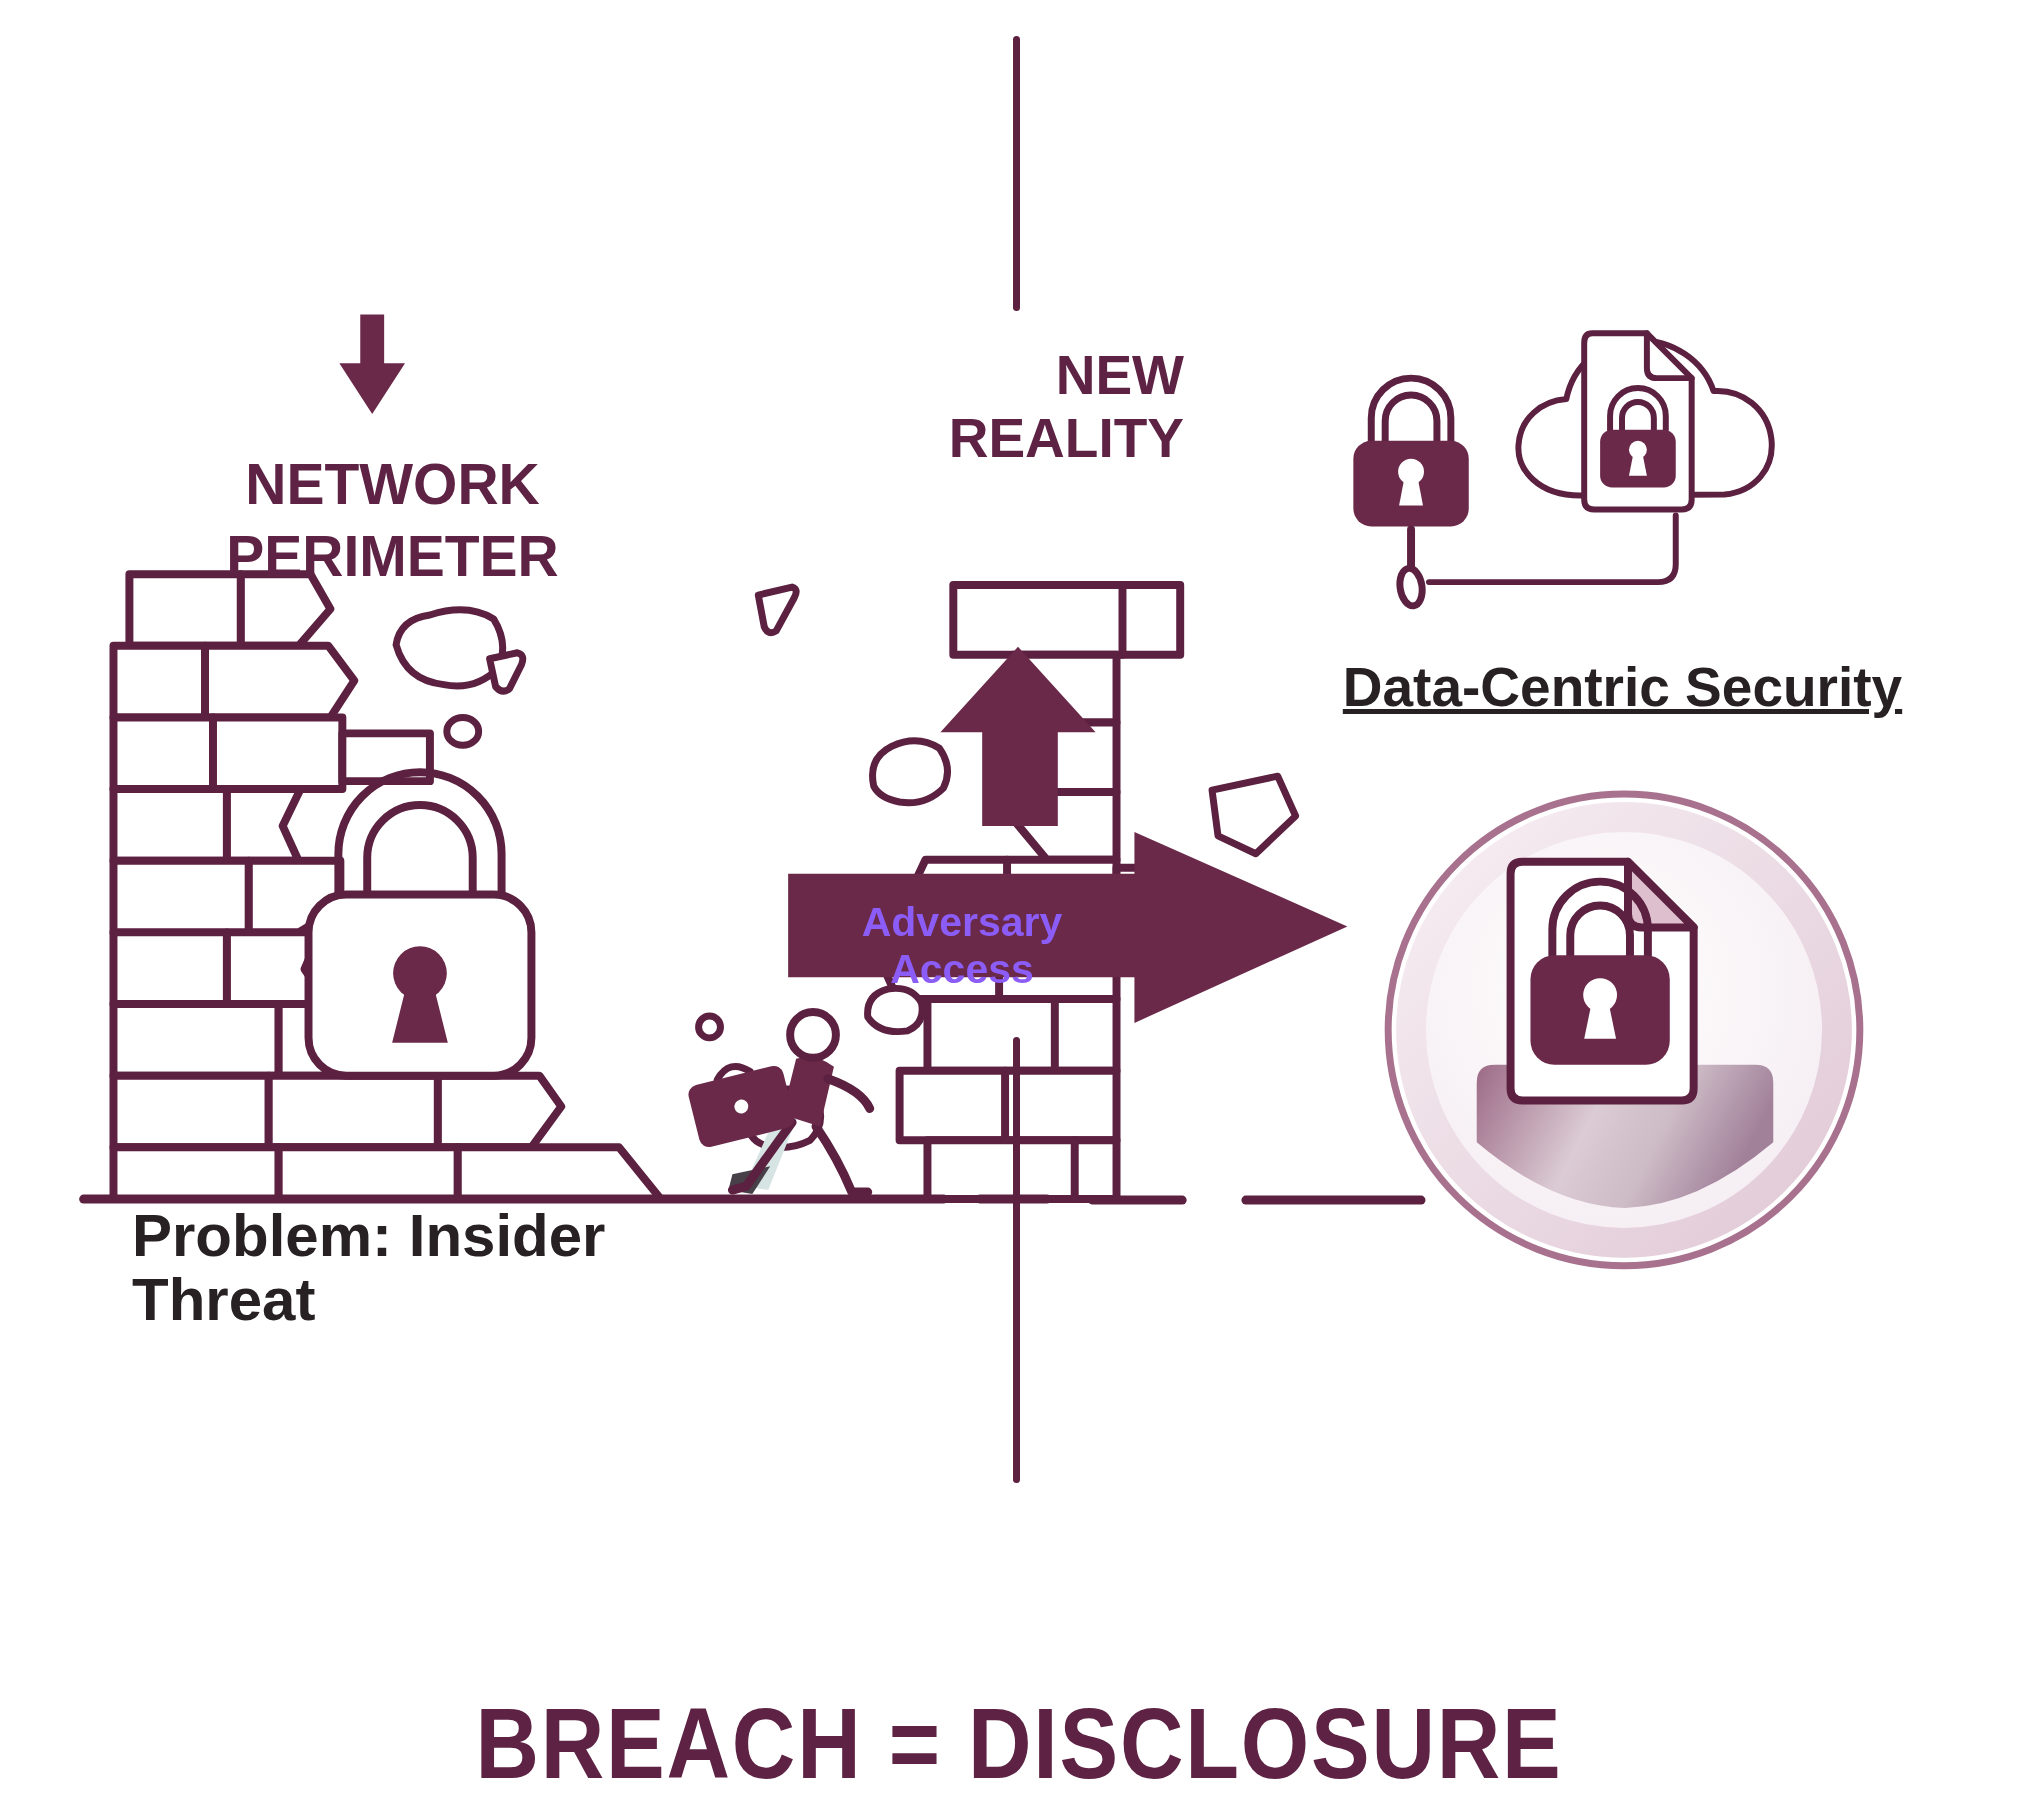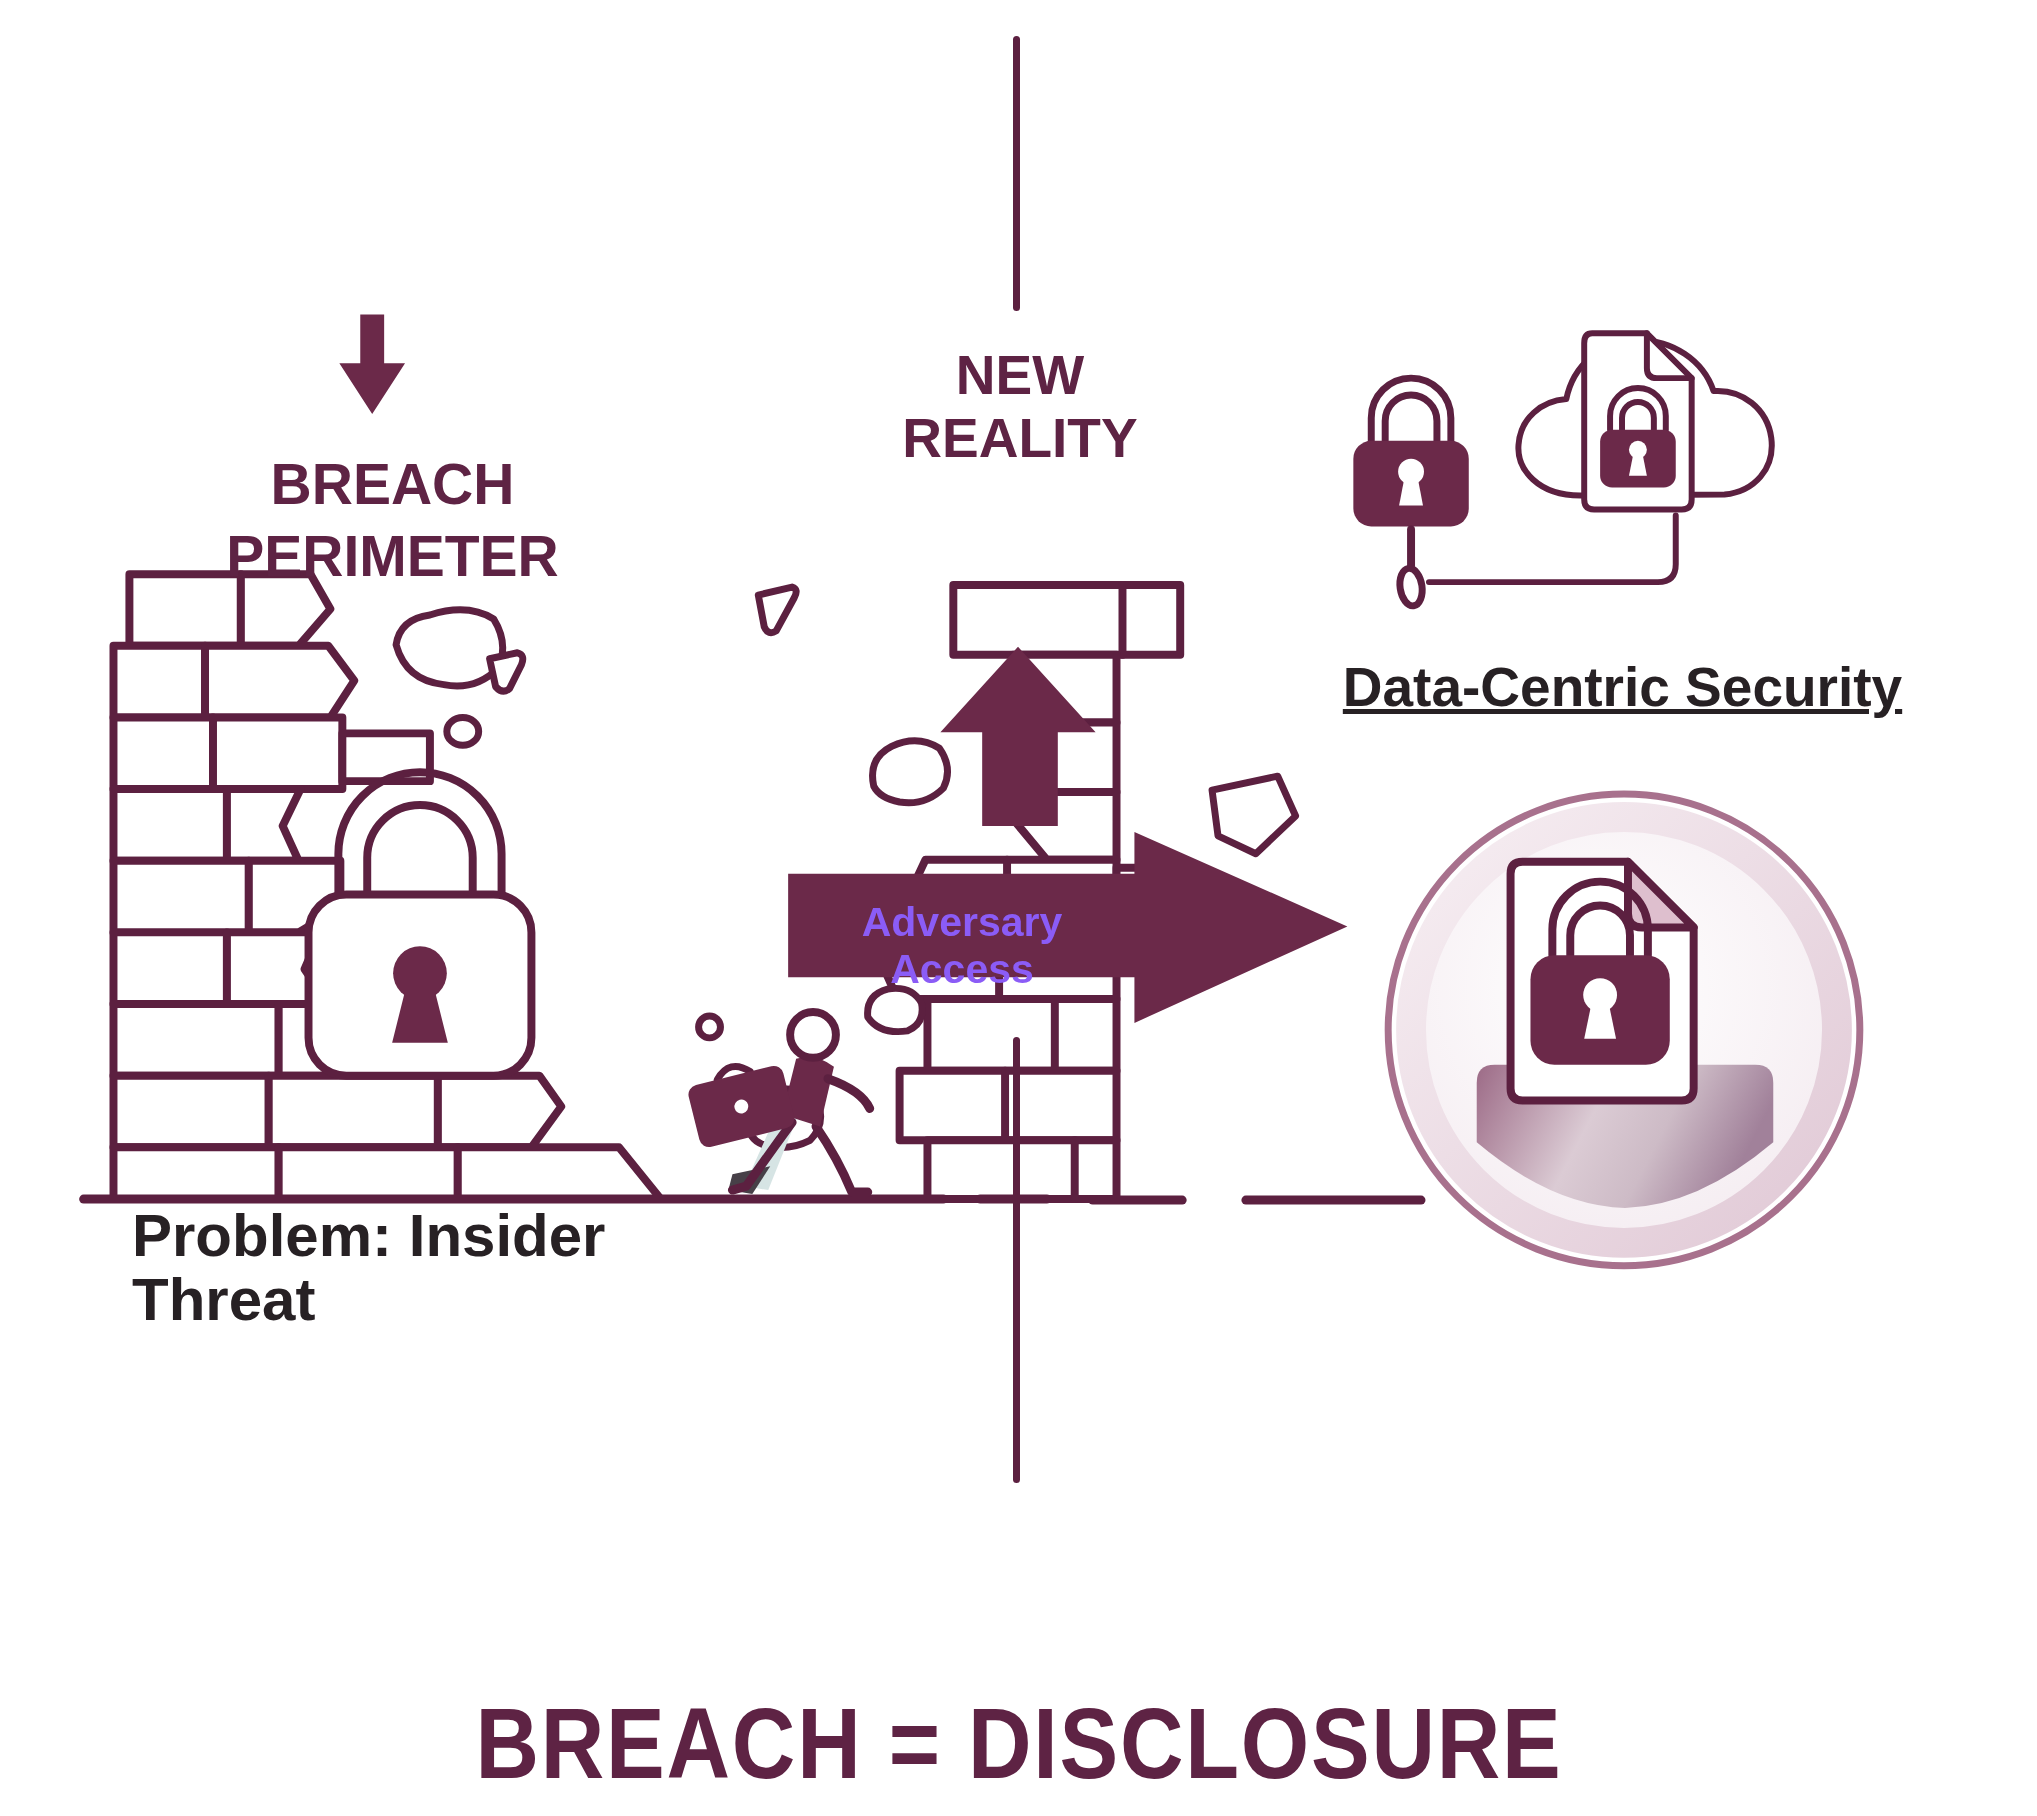--- a/index.html
+++ b/index.html
@@ -9,21 +9,21 @@
   html,body{margin:0;padding:0;background:#fff;}
   body{width:2038px;height:1817px;font-family:"Liberation Sans",sans-serif;}
   #canvas{position:relative;width:2038px;height:1817px;background:#ffffff;overflow:hidden;}
   svg.art{position:absolute;left:0;top:0;}
   .label{position:absolute;font-weight:bold;white-space:pre-line;}
   .maroon{color:var(--maroon_text);}
   .ink{color:var(--ink);}
   .divider{position:absolute;width:7px;background:var(--maroon_stroke);border-radius:4px;}
   #old-paradigm{left:64px;top:205px;width:657px;text-align:center;font-size:62px;letter-spacing:1px;}
   #network-perimeter{left:64px;top:448px;width:657px;text-align:center;font-size:57px;line-height:72px;}
-  #new-reality{left:856px;top:344px;width:328px;text-align:center;font-size:55px;line-height:63px;}
+  #new-reality{left:856px;top:344px;width:328px;text-align:right;font-size:55px;line-height:63px;}
   #data-centric{left:1294px;top:655px;width:657px;text-align:center;font-size:55px;text-decoration:underline;}
   #problem{left:132px;top:1204px;width:716px;font-size:60px;line-height:64px;}
   #stolen{left:1403px;top:1286px;width:557px;font-size:57px;line-height:80px;}
   #adv-label{left:790px;top:899px;width:344px;text-align:center;font-size:41px;color:#8b5cf6;}
   #breach{left:0;top:1686px;width:2038px;text-align:center;font-size:100px;letter-spacing:2px;
           transform:scaleX(0.88);transform-origin:50% 50%;}
   
   .ol{fill:#fff;stroke:var(--maroon_stroke);stroke-width:8;stroke-linejoin:round;}
   .ol7{fill:#fff;stroke:var(--maroon_stroke);stroke-width:7;stroke-linejoin:round;}
   .ol6{fill:#fff;stroke:var(--maroon_stroke);stroke-width:6;stroke-linejoin:round;}
@@ -184,21 +184,21 @@
       <path class="ln" d="M1578,960 V940 A30,30 0 0 1 1638,940 V960"></path>
       <rect class="fl" x="1538" y="960" width="140" height="110" rx="24"></rect>
       <circle class="wh" cx="1608" cy="1000" r="17"></circle>
       <polygon class="wh" points="1599,1010 1617,1010 1624,1044 1592,1044"></polygon>
     </g>
   </svg>
 
   <div class="divider" style="left:1013px;top:36px;height:275px;"></div>
   <div class="divider" style="left:1013px;top:1037px;height:446px;"></div>
 
-  <div class="label maroon" id="network-perimeter">BREACH
+  <div class="label maroon" id="network-perimeter">NETWORK
 PERIMETER</div>
   <div class="label ink" id="problem">Problem: Insider
 Threat</div>
   <div class="label maroon" id="new-reality">NEW
 REALITY</div>
   <div class="label" id="adv-label">Adversary Access</div>
   <div class="label ink" id="data-centric">Data-Centric Security</div>
   <div class="label maroon" id="breach">BREACH = DISCLOSURE</div>
 </div>
 

